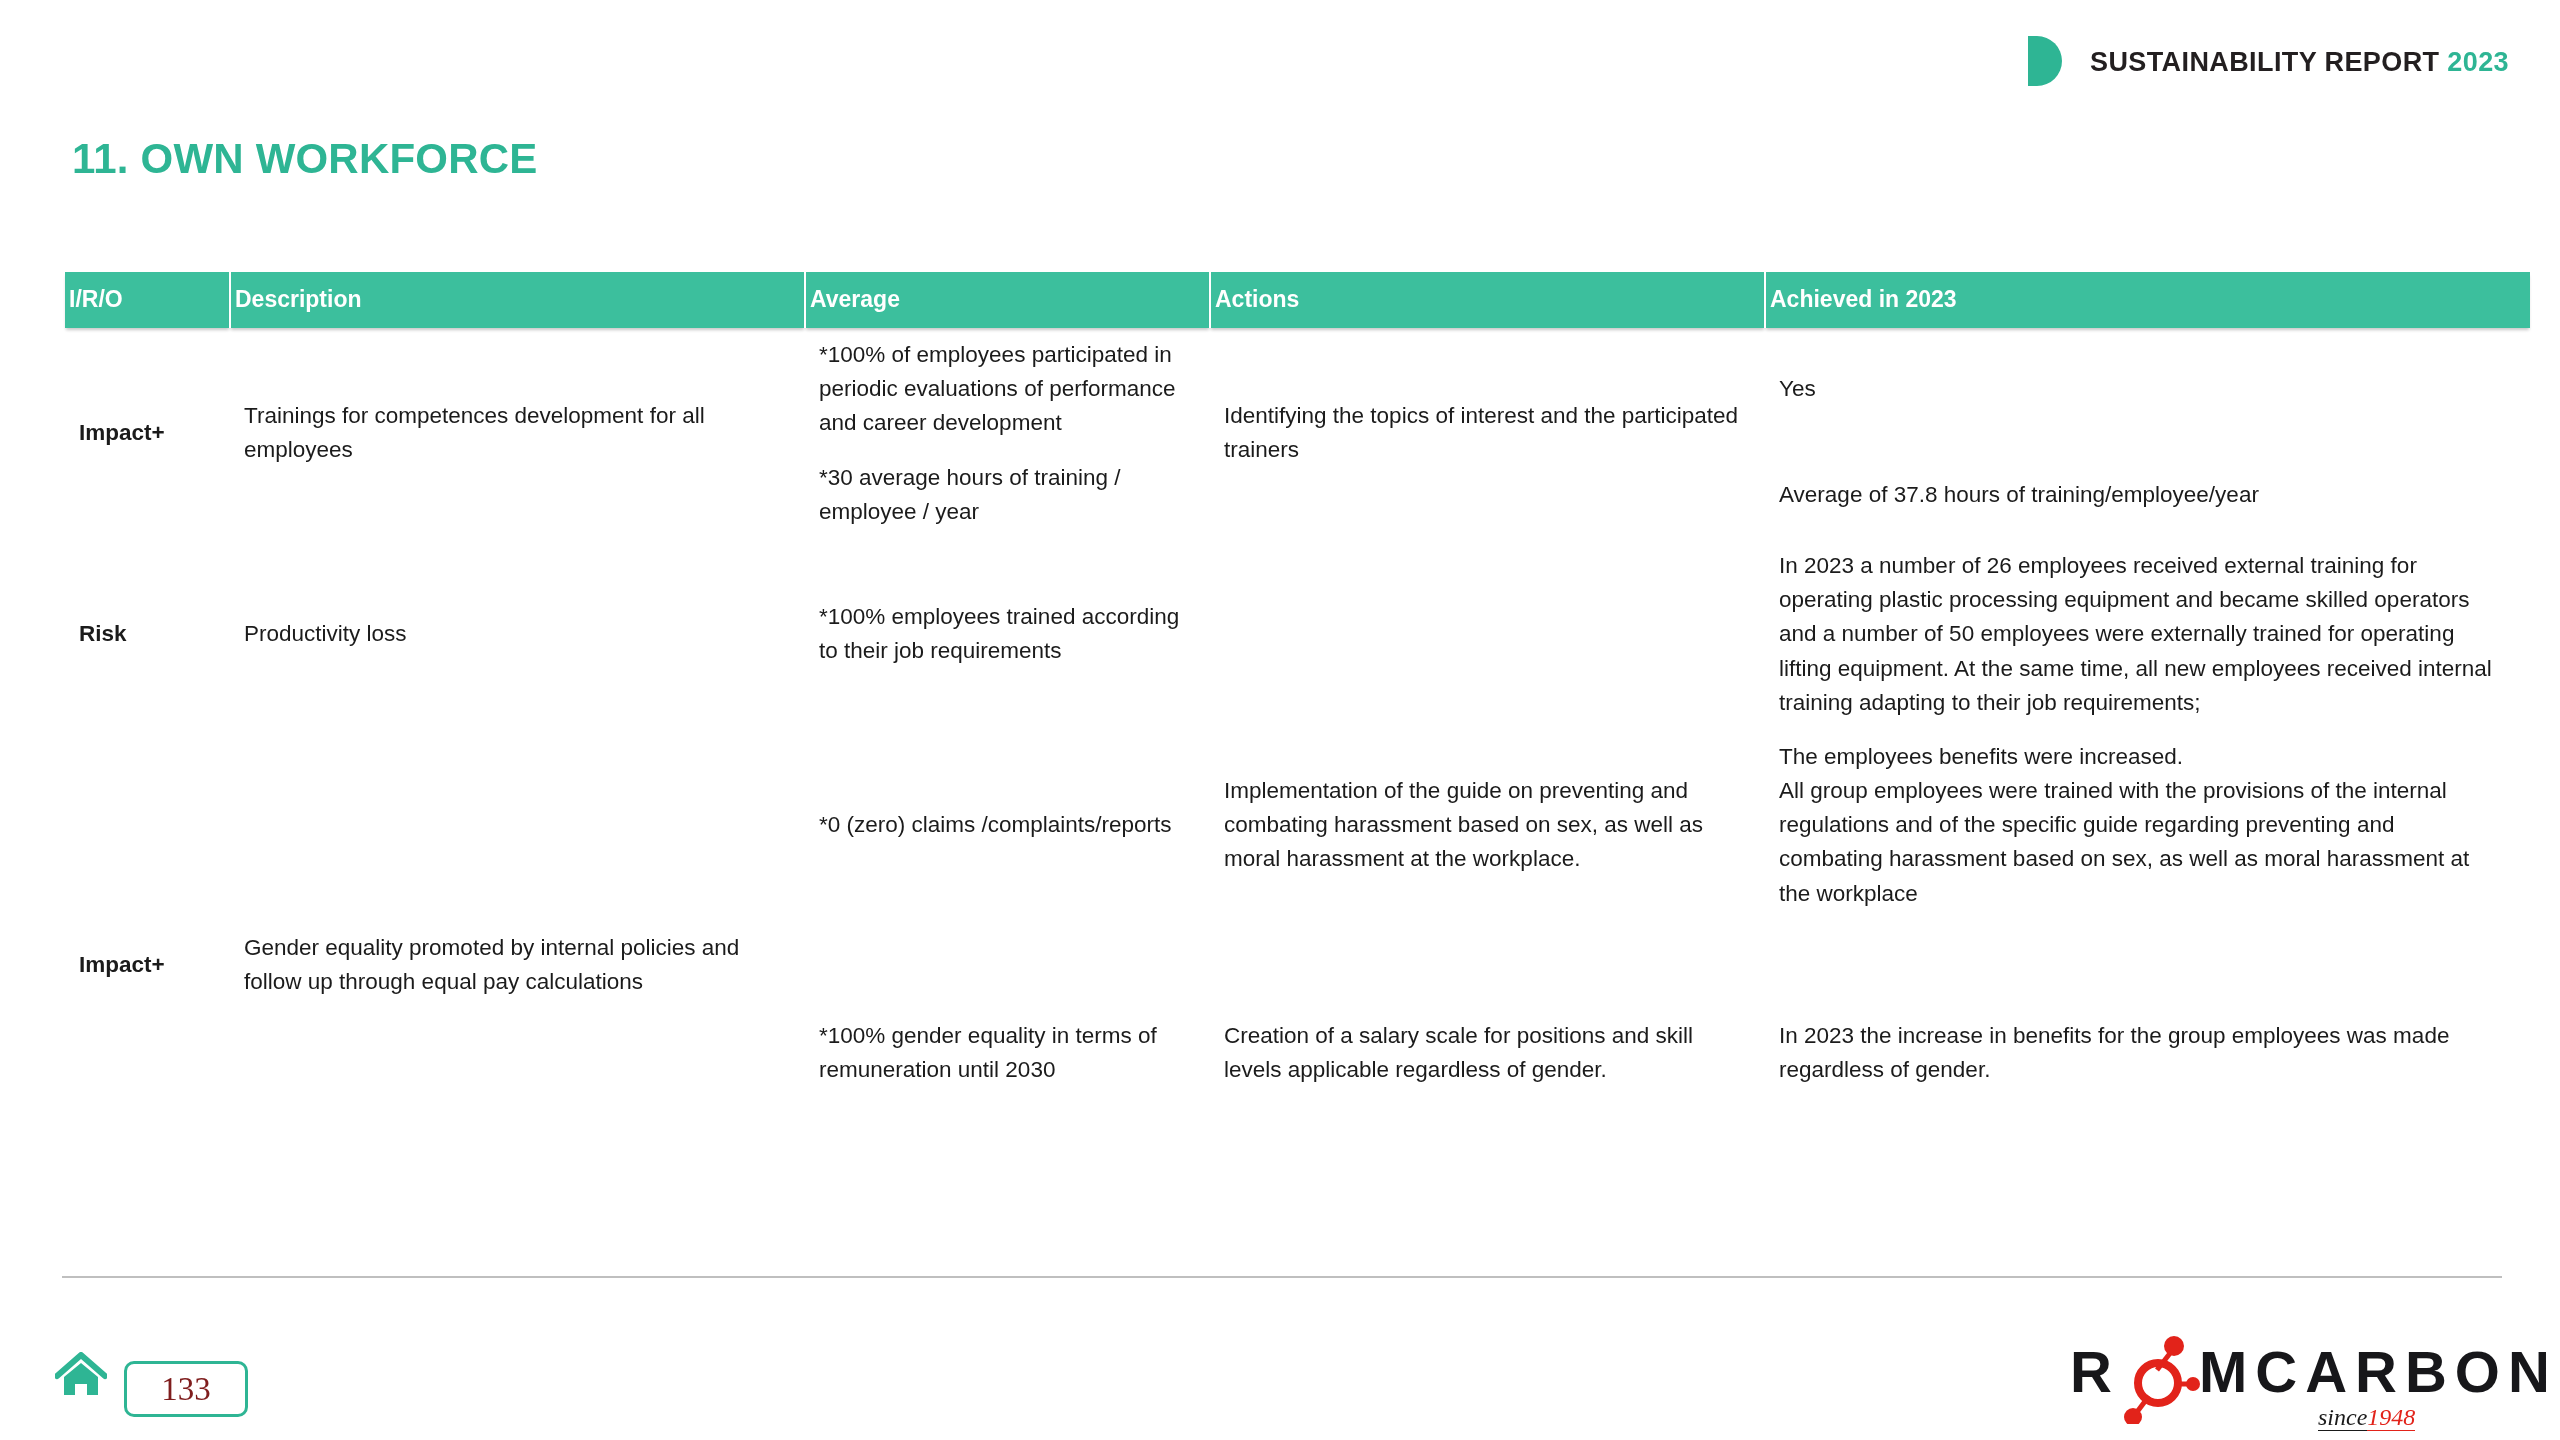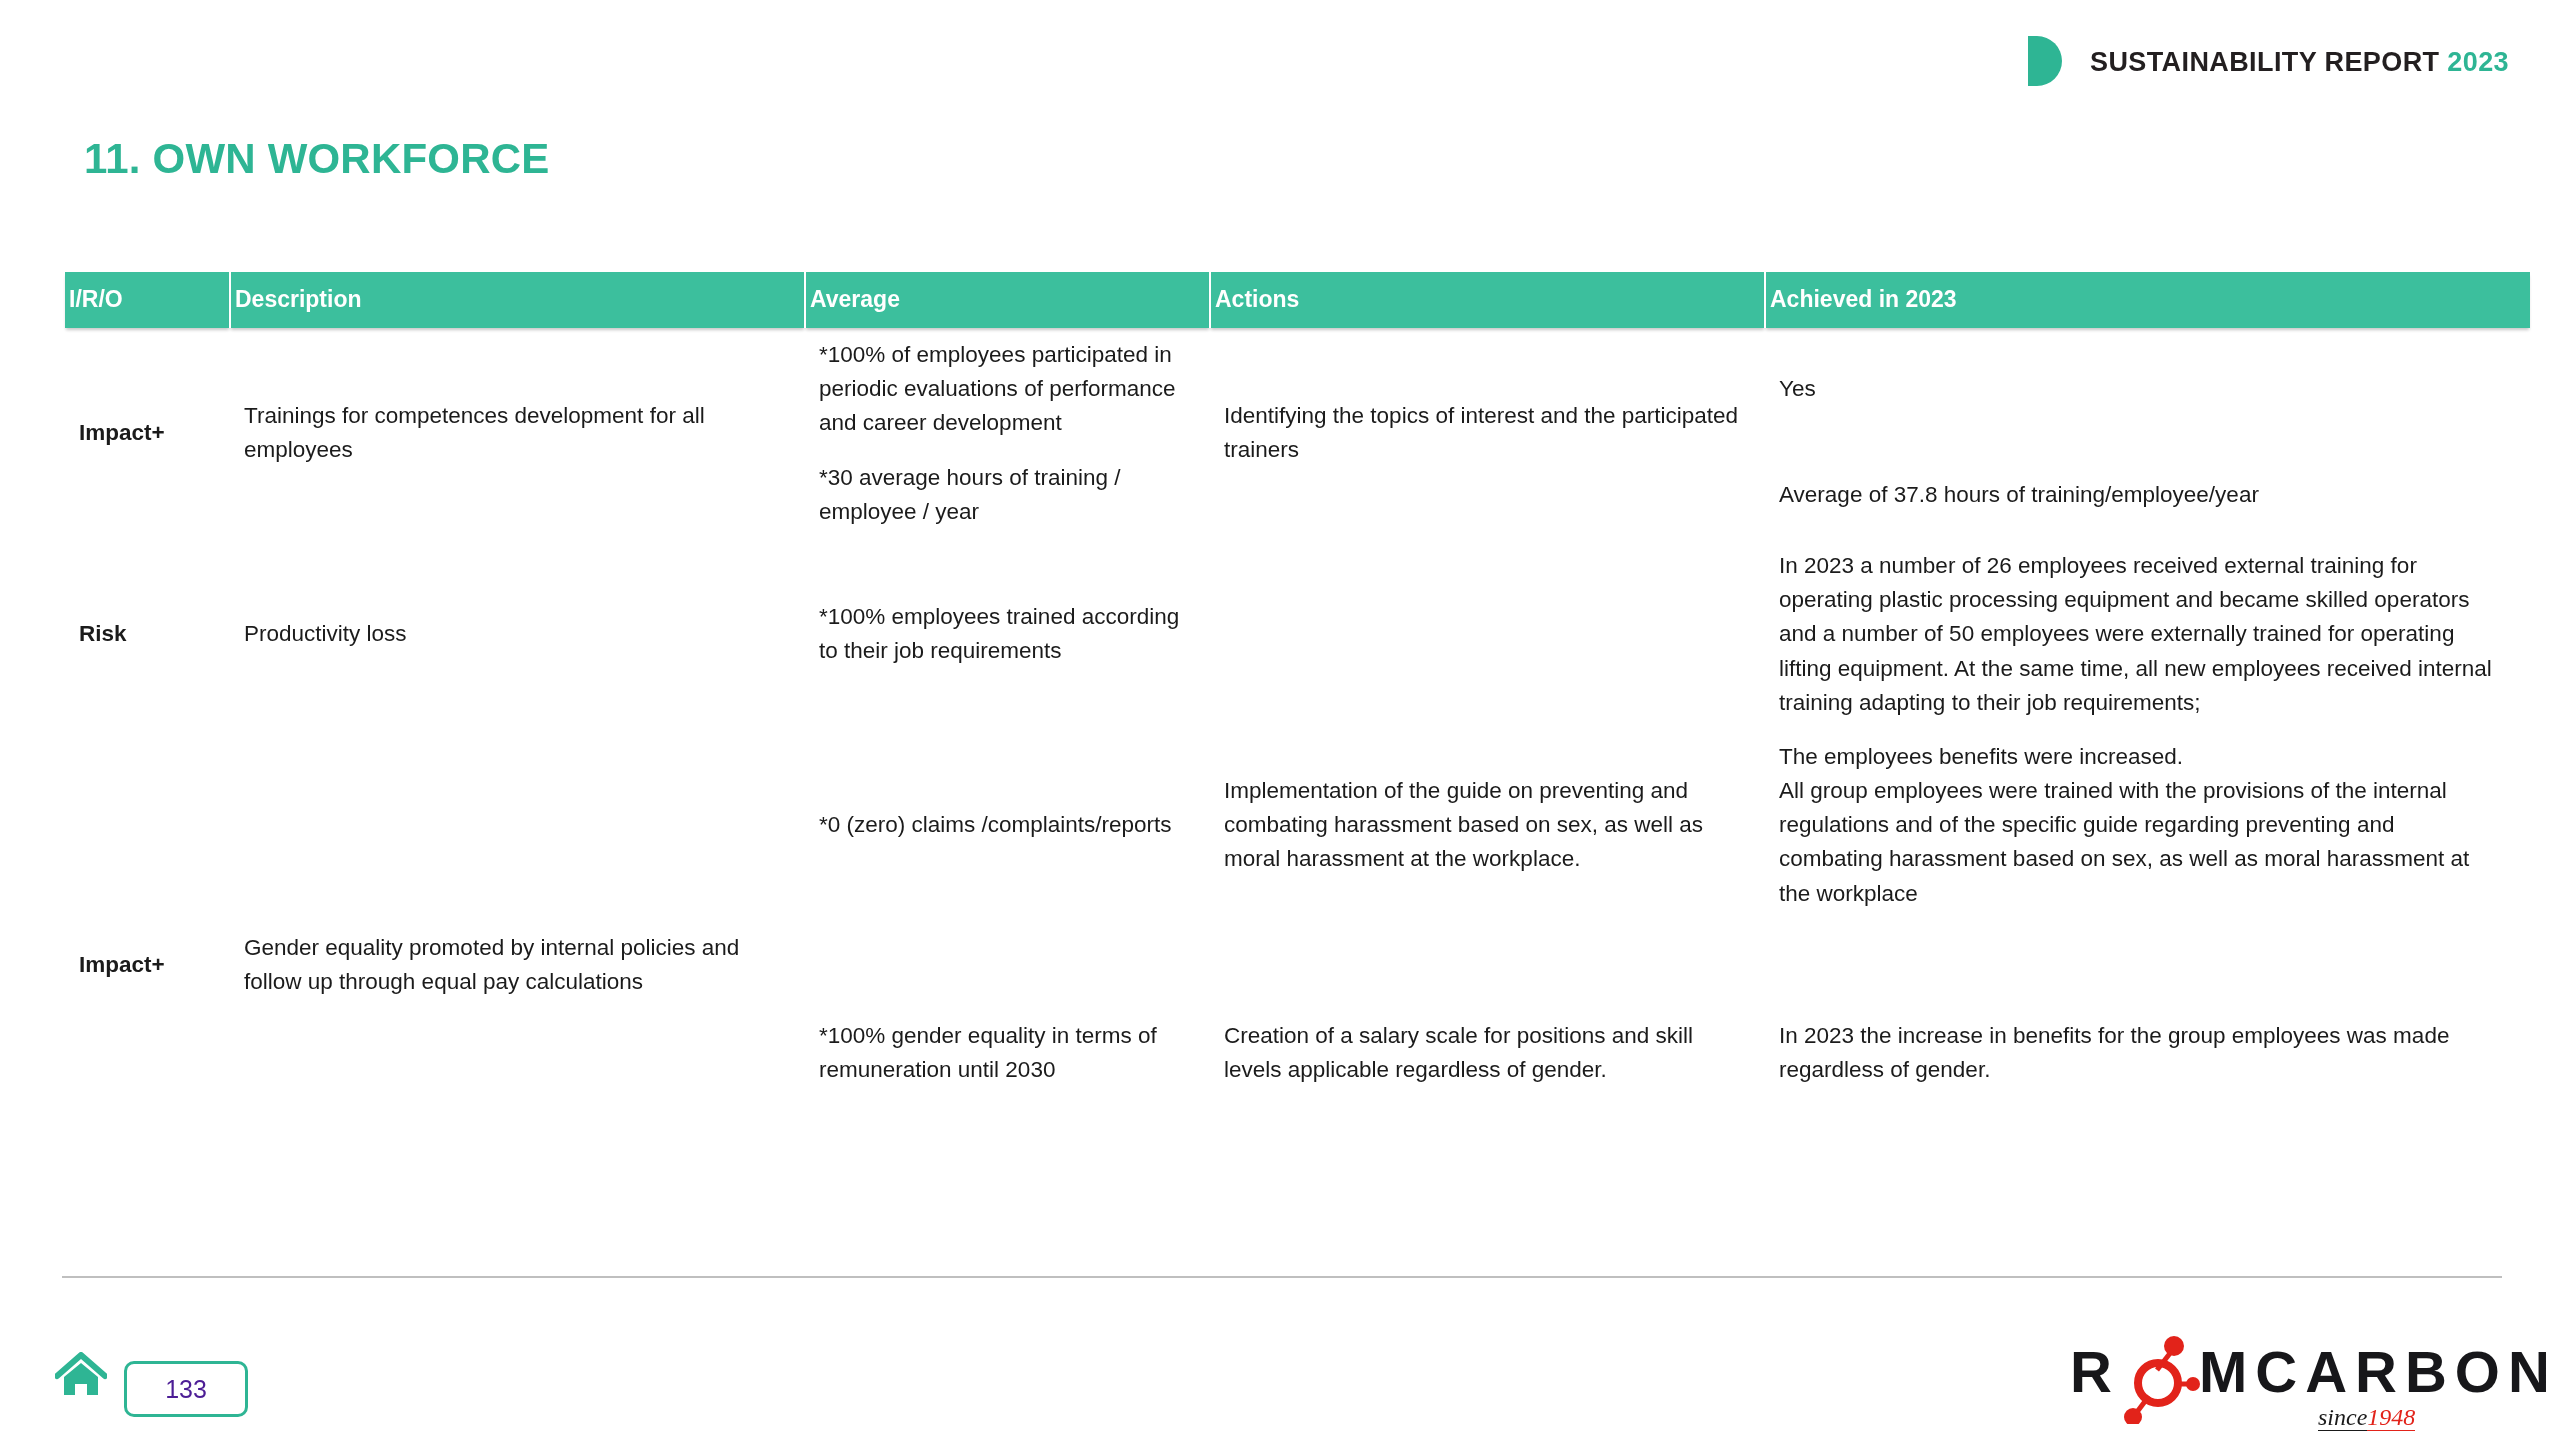--- a/index.html
+++ b/index.html
@@ -41,21 +41,21 @@
     font-weight: bold;
     letter-spacing: 0.4px;
     white-space: nowrap;
   }
   .brand-text .brand-main { color: #231f20; }
   .brand-text .brand-year { color: #2eb594; }
 
   
   .page-title {
     position: absolute;
-    left: 84px;
+    left: 72px;
     top: 135px;
     font-size: 42px;
     font-weight: bold;
     color: #2eb594;
     letter-spacing: 0.2px;
     white-space: nowrap;
   }
 
   
   .table-wrap {
@@ -129,22 +129,23 @@
     width: 118px;
     height: 50px;
     border: 3px solid #2eb594;
     border-radius: 10px;
     display: flex;
     align-items: center;
     justify-content: center;
     background: #ffffff;
   }
   .page-number-box span {
-    font-size: 25px;
-    color: #4c1d95;
+    font-size: 33px;
+    color: #7f1d1d;
+    font-family: Liberation Serif, serif;
   }
 
   
   .company-logo {
     position: absolute;
     left: 2070px;
     top: 1332px;
     width: 420px;
     height: 100px;
   }

